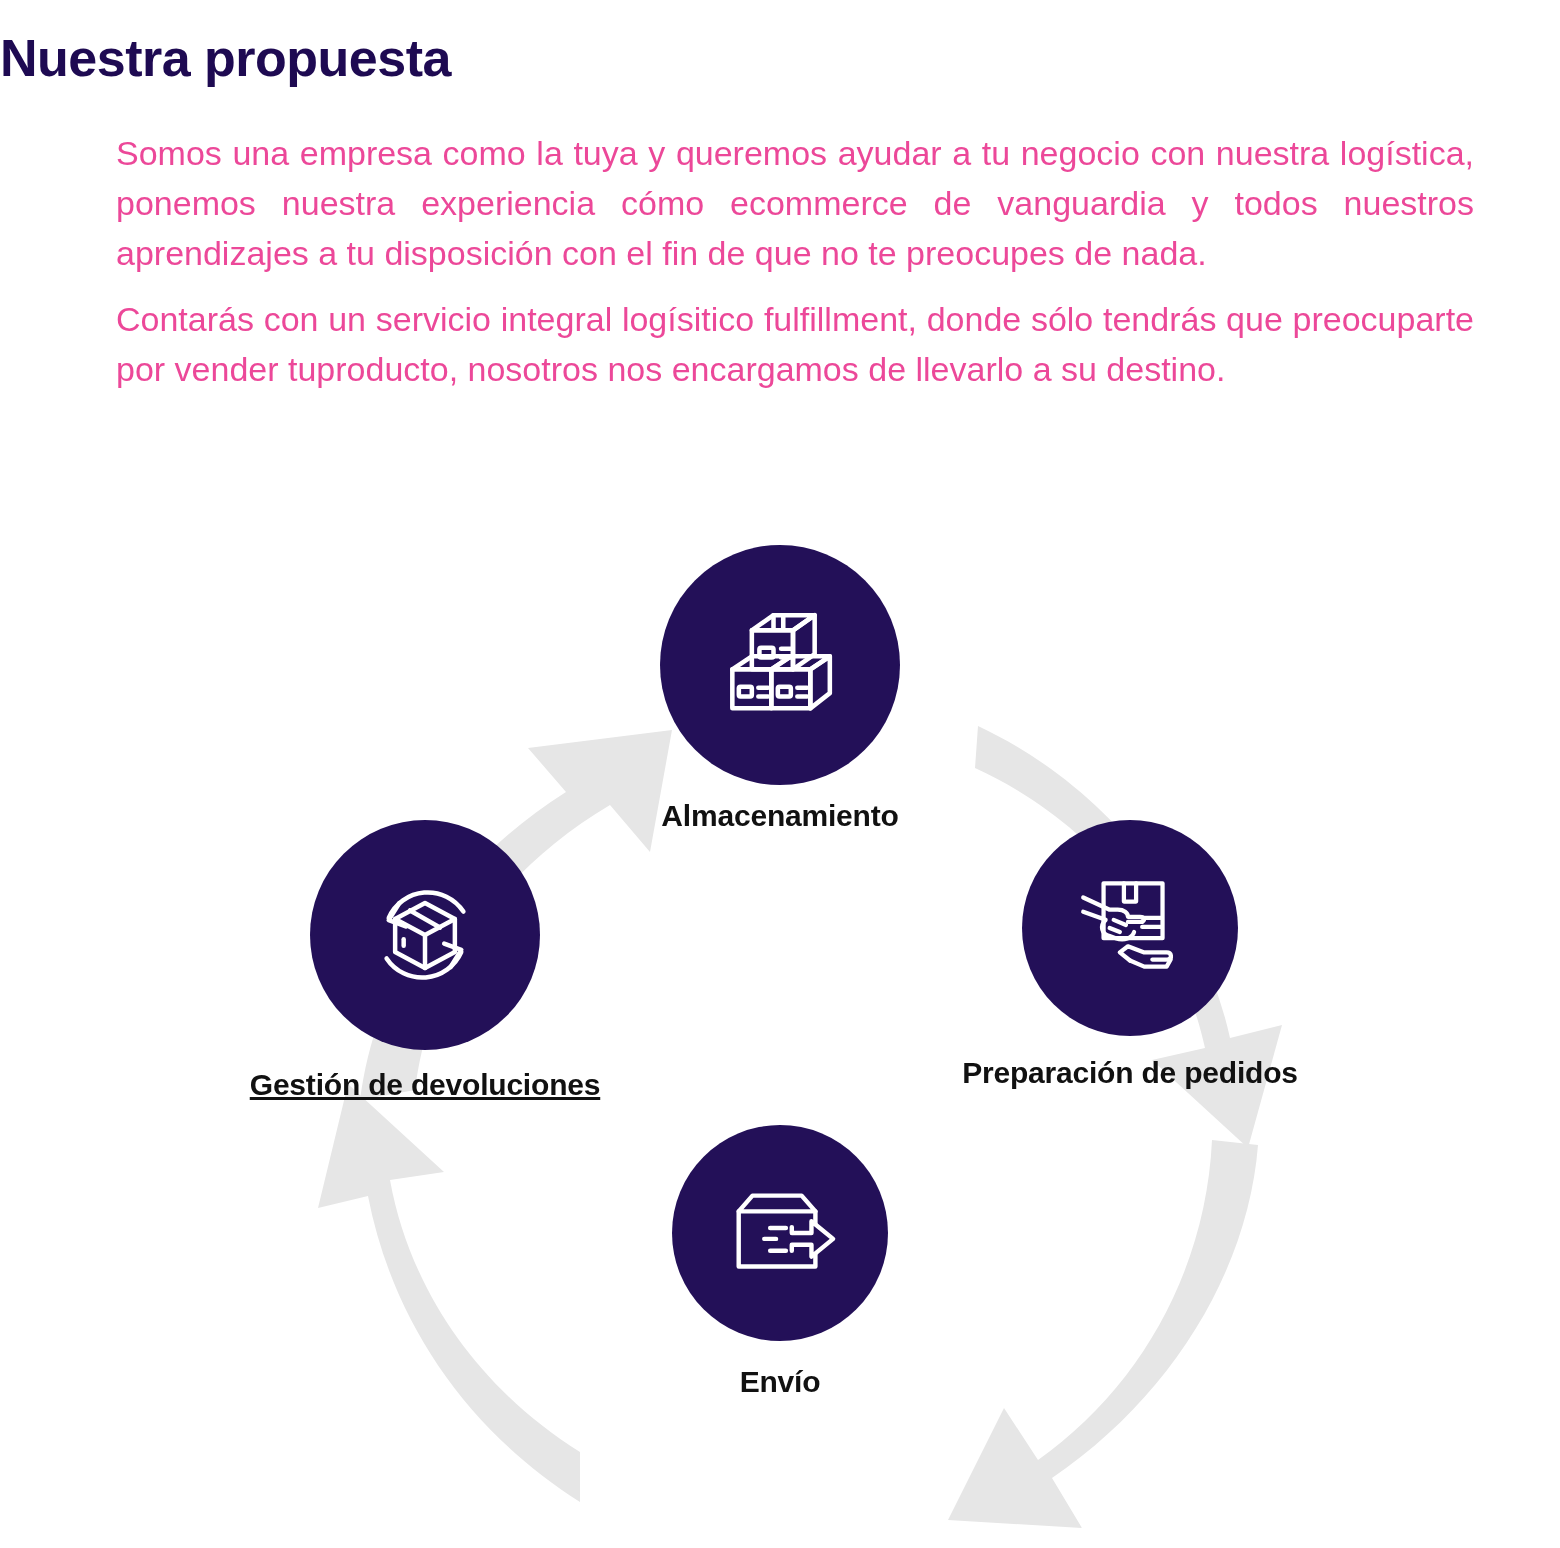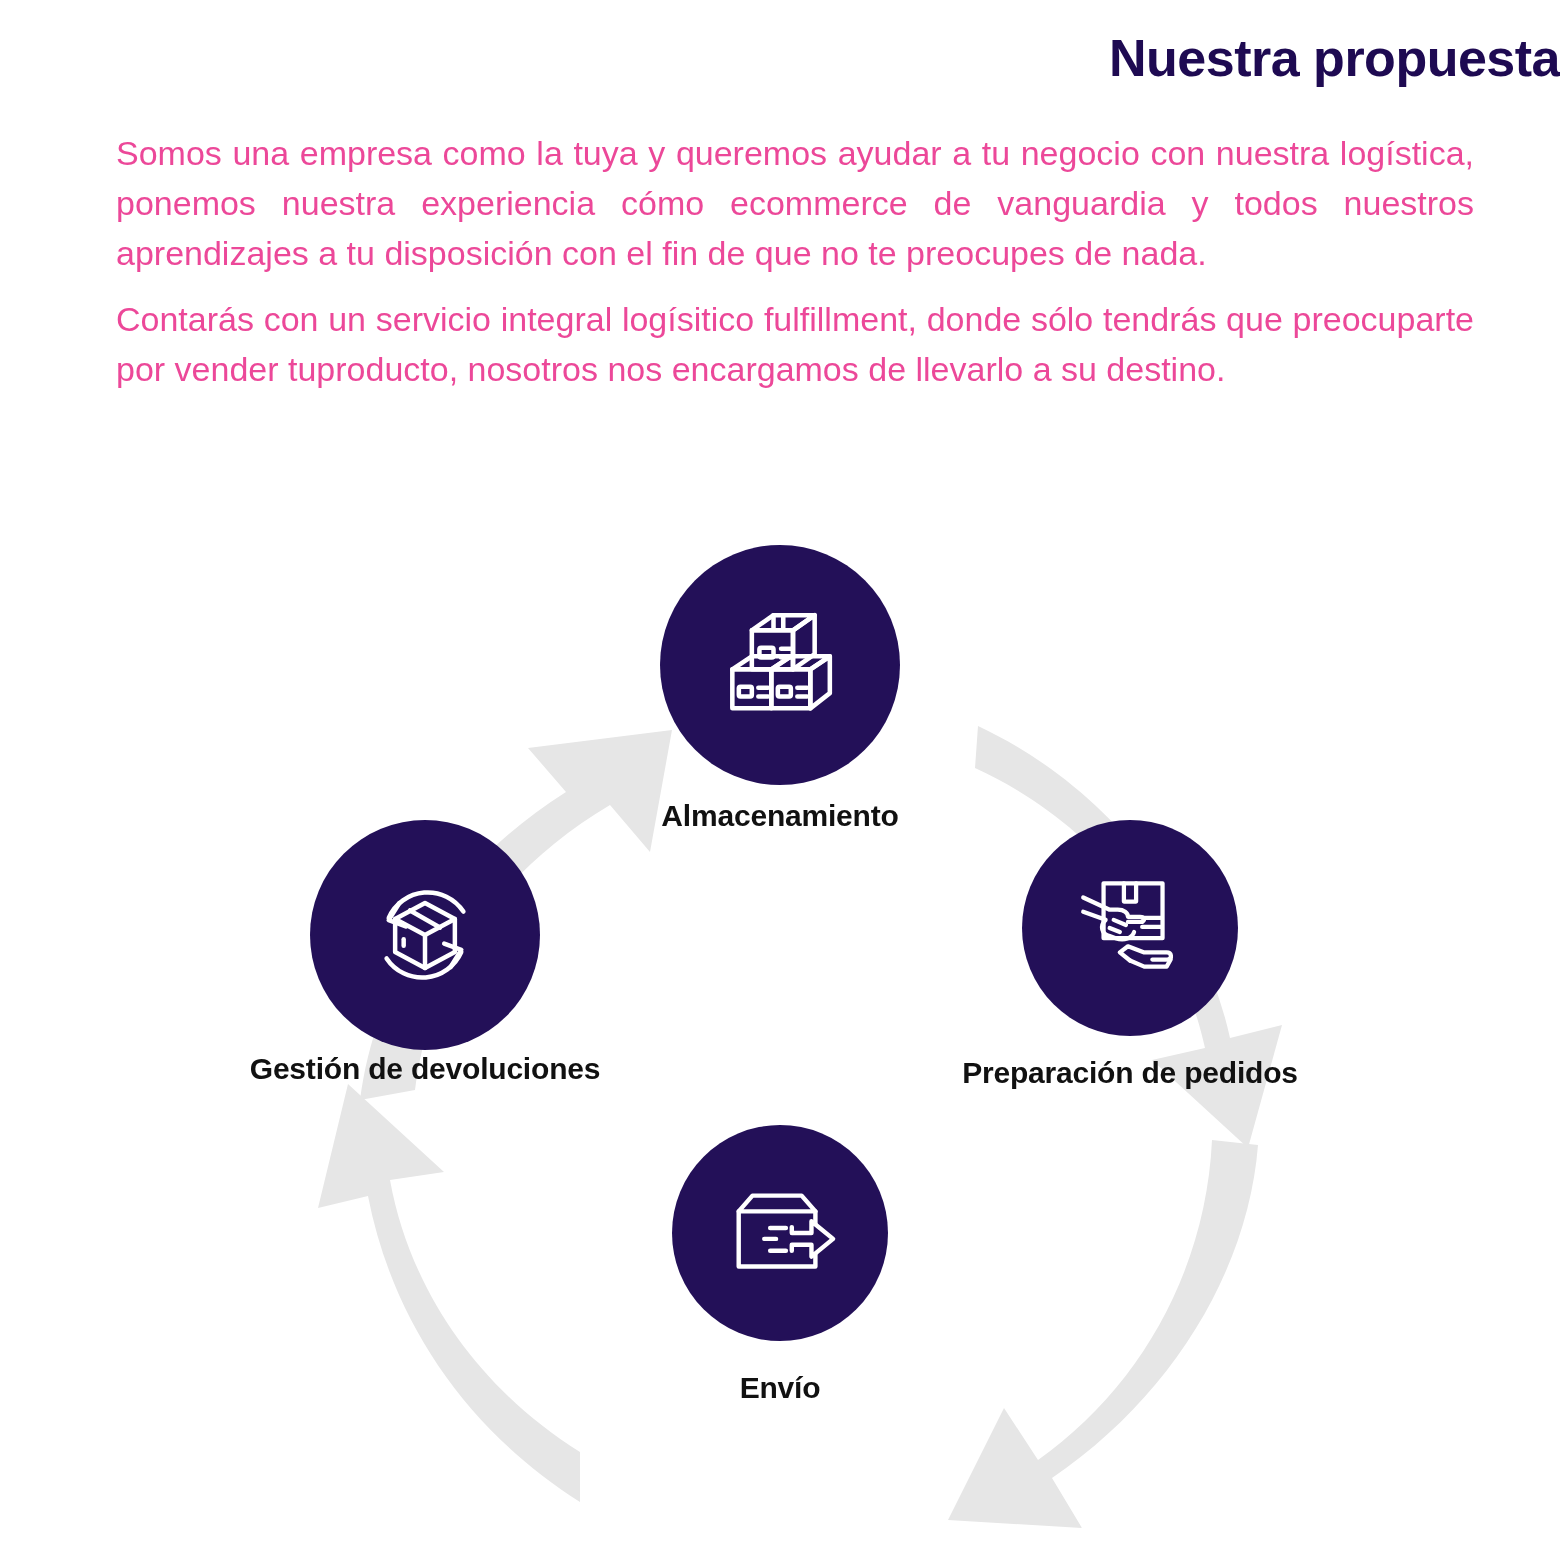--- a/index.html
+++ b/index.html
@@ -18,21 +18,21 @@
     height: 1548px;
     background: #ffffff;
   }
 
   
   .title {
     position: absolute;
     top: 30px;
     left: 0;
     width: 1560px;
-    text-align: right;
+    text-align: left;
     font-size: 52px;
     font-weight: 700;
     letter-spacing: -0.5px;
     color: #1e0a52;
     line-height: 1.1;
   }
 
   
   .copy {
     position: absolute;
@@ -86,31 +86,31 @@
     font-weight: 700;
     color: #111111;
     white-space: nowrap;
     letter-spacing: -0.2px;
     text-align: center;
   }
 
   
   #node-almacenamiento { left: 530px; top: 45px;  width: 500px; }
   #node-preparacion    { left: 880px; top: 320px; width: 500px; }
-  #node-envio          { left: 535px; top: 625px; width: 490px; gap: 6px; }
+  #node-envio          { left: 535px; top: 625px; width: 490px; }
   #node-gestion        { left: 175px; top: 320px; width: 500px; }
 
   #node-almacenamiento .bubble { width: 240px; height: 240px; }
   #node-preparacion    .bubble { width: 216px; height: 216px; }
   #node-envio          .bubble { width: 216px; height: 216px; }
   #node-gestion        .bubble { width: 230px; height: 230px; }
 
   #node-preparacion .node-label { margin-top: 20px; }
   #node-envio .node-label { margin-top: 24px; }
-  #node-gestion .node-label { margin-top: 2px; }
+  #node-gestion .node-label { margin-top: 18px; text-decoration: underline; }
 </style>
 </head>
 <body>
 
 <div id="slide">
 
   <h1 class="title">Nuestra propuesta</h1>
 
   <div class="copy">
     <p>Somos una empresa como la tuya y queremos ayudar a tu negocio con nuestra logística, ponemos nuestra experiencia cómo ecommerce de vanguardia y todos nuestros aprendizajes a tu disposición con el fin de que no te preocupes de nada.</p>

